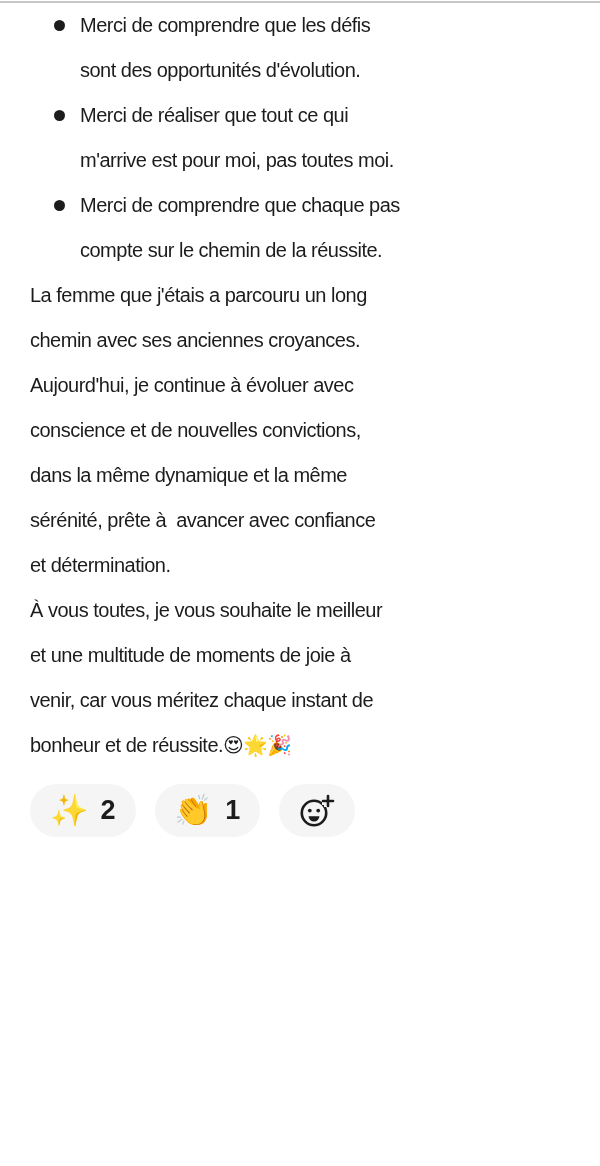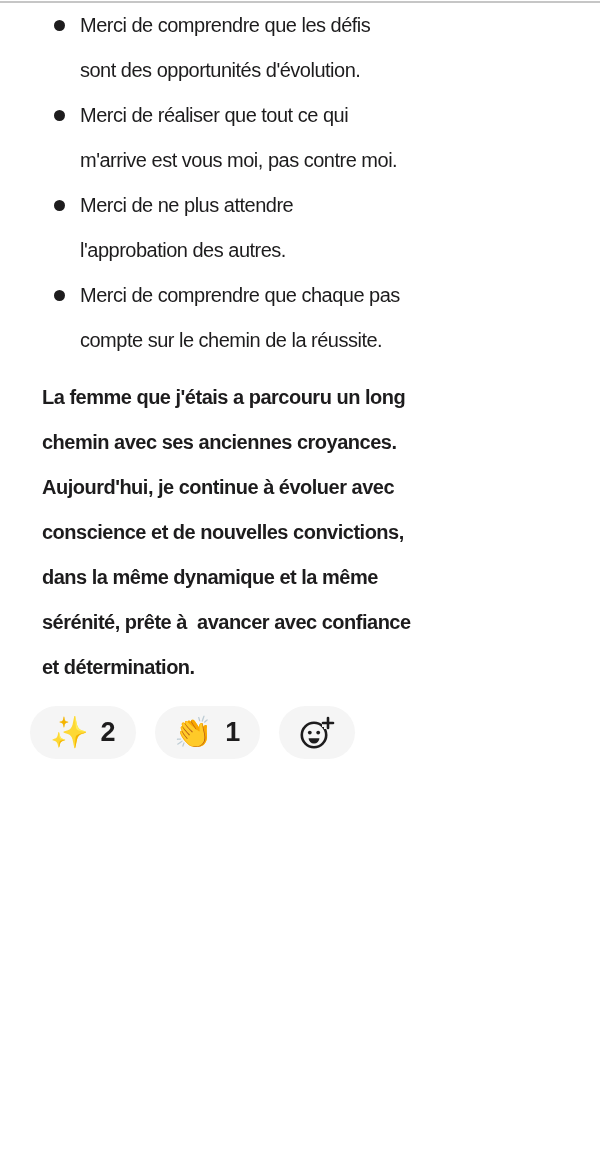--- a/index.html
+++ b/index.html
@@ -43,23 +43,22 @@
     content: "";
     position: absolute;
     left: 24px;
     top: 17px;
     width: 11px;
     height: 11px;
     border-radius: 50%;
     background: #1d1c1d;
   }
   .message p {
-    margin: 12px;
+    margin: 0;
     white-space: pre-wrap;
-    font-weight: bold;
   }
   .reactions {
     display: flex;
     align-items: center;
     gap: 19px;
     margin: 16px 0 0 30px;
   }
   .reaction-pill {
     display: inline-flex;
     align-items: center;
@@ -96,33 +95,35 @@
 </head>
 <body>
 
 <div class="top-divider"></div>
 
 <div class="message">
   <ul class="bullet-list">
     <li>Merci de comprendre que les défis
 sont des opportunités d'évolution.</li>
     <li>Merci de réaliser que tout ce qui
-m'arrive est vous moi, pas contre moi.</li>
-    <li>Merci de ne plus attendre
-l'approbation des autres.</li>
+m'arrive est pour moi, pas toutes moi.</li>
     <li>Merci de comprendre que chaque pas
 compte sur le chemin de la réussite.</li>
   </ul>
   <p>La femme que j'étais a parcouru un long
 chemin avec ses anciennes croyances.
 Aujourd'hui, je continue à évoluer avec
 conscience et de nouvelles convictions,
 dans la même dynamique et la même
 sérénité, prête à  avancer avec confiance
 et détermination.</p>
+  <p>À vous toutes, je vous souhaite le meilleur
+et une multitude de moments de joie à
+venir, car vous méritez chaque instant de
+bonheur et de réussite.😍🌟🎉</p>
 </div>
 
 <div class="reactions">
 
   <button class="reaction-pill">
     <span class="emoji">✨</span>
     <span class="count">2</span>
   </button>
 
   <button class="reaction-pill">

